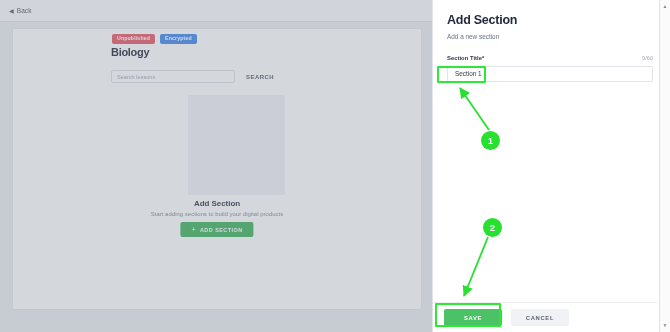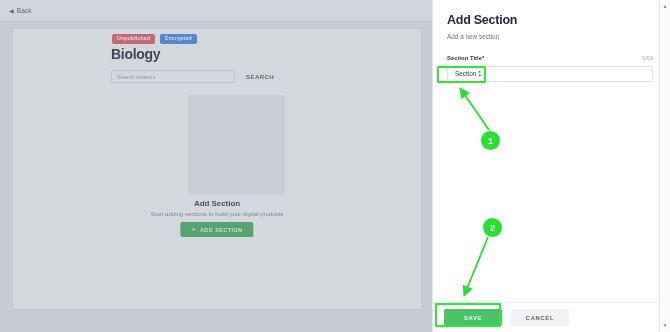--- a/index.html
+++ b/index.html
@@ -77,21 +77,21 @@
     letter-spacing: 0.15px;
     line-height: 1;
     font-weight: 600;
   }
   .badge.unpublished { background: #e8626f; }
   .badge.encrypted  { background: #4a8ef0; }
 
   .course-title {
     position: absolute;
     left: 98px; top: 17px;
-    font-size: 14px;
+    font-size: 11px;
     font-weight: 700;
     color: #2f3545;
     letter-spacing: -0.3px;
   }
 
   .search-row {
     position: absolute;
     left: 98px; top: 41px;
     display: flex;
     align-items: center;

